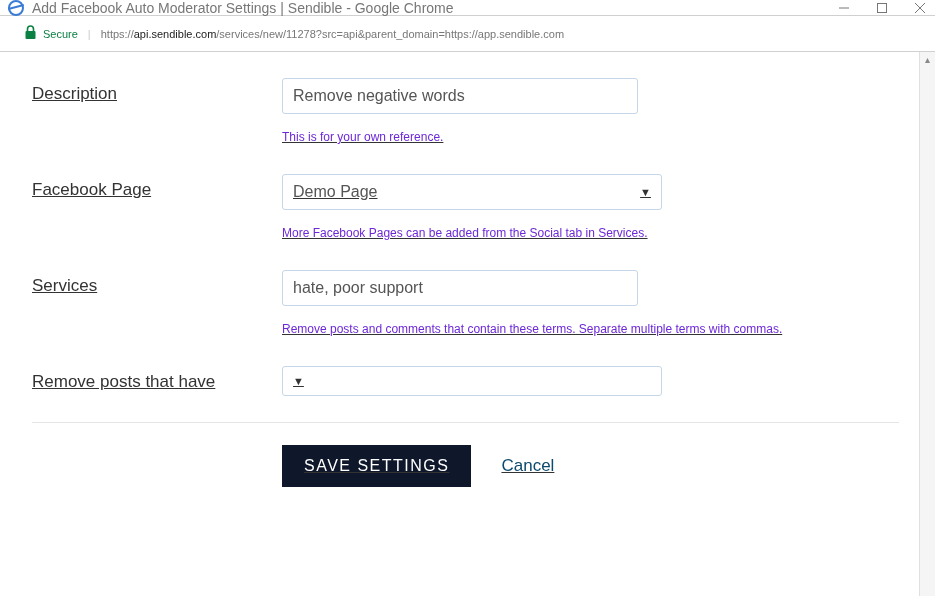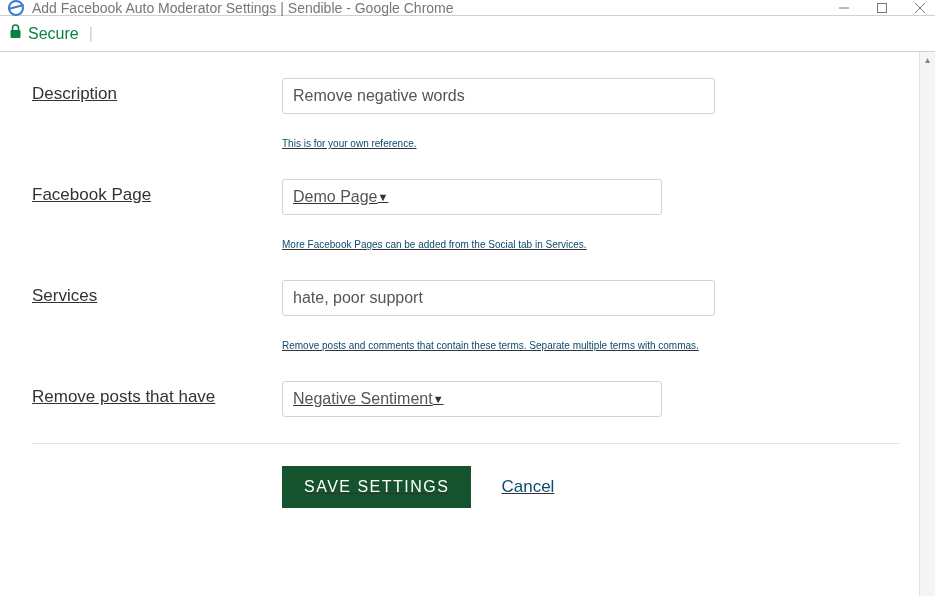--- a/index.html
+++ b/index.html
@@ -58,23 +58,23 @@
       height: 14px;
       display: flex;
       align-items: center;
       justify-content: center;
       cursor: pointer;
     }
     .addressbar {
       display: flex;
       align-items: center;
       height: 36px;
-      padding: 0 9px;
+      padding: 0 24px;
       border-bottom: 1px solid #d0d0d0;
-      font-size: 16px;
+      font-size: 11px;
     }
     .lock-icon {
       color: #0b8043;
       margin-right: 6px;
     }
     .secure-label {
       color: #0b8043;
       margin-right: 10px;
     }
     .url-divider {
@@ -124,57 +124,58 @@
       color: #333;
       font-size: 17px;
       padding-top: 6px;
       flex-shrink: 0;
     }
     .form-field {
       flex: 1;
       max-width: 600px;
     }
     .text-input, .select-box {
-      width: 433px;
+      width: 356px;
       padding: 8px 10px;
       font-size: 16px;
       color: #555;
       border: 1px solid #c5d6e8;
       border-radius: 3px;
       background: #fff;
       font-family: inherit;
     }
     .select-box {
       width: 380px;
       position: relative;
       display: flex;
       align-items: center;
+      justify-content: space-between;
       cursor: pointer;
     }
     .select-caret {
       color: #333;
       font-size: 11px;
     }
     .help-text {
-      margin-top: 22px;
-      color: #0c4a6e;
-      font-size: 10px;
+      margin-top: 14px;
+      color: #6d28d9;
+      font-size: 12px;
       line-height: 1.5;
     }
     .actions {
       border-top: 1px solid #e5e5e5;
       padding-top: 22px;
       margin-top: 8px;
       padding-left: 250px;
       display: flex;
       align-items: center;
       gap: 30px;
     }
     .btn-primary {
-      background: #14532d;
+      background: #0f172a;
       color: #fff;
       border: none;
       padding: 12px 22px;
       font-size: 16px;
       letter-spacing: 1.5px;
       cursor: pointer;
       font-family: inherit;
     }
     .cancel-link {
       color: #0c4a6e;
@@ -210,20 +211,23 @@
 
 <div class="addressbar">
   <span class="lock-icon">
     <svg width="13" height="15" viewBox="0 0 13 15">
         <rect x="1.5" y="6" width="10" height="8" rx="1" fill="#0b8043"></rect>
         <path d="M3.5 6 V4 a3 3 0 0 1 6 0 V6" fill="none" stroke="#0b8043" stroke-width="1.6"></path>
       </svg>
   </span>
   <span class="secure-label">Secure</span>
   <span class="url-divider">|</span>
+  <span class="url">
+    <span>https://</span><span class="host">api.sendible.com</span><span>/services/new/11278?src=api&amp;parent_domain=https://app.sendible.com</span>
+  </span>
 </div>
 
 <div class="content-wrap">
   <div class="content">
 
     <div class="form-row">
       <div class="form-label">Description</div>
       <div class="form-field">
         <input type="text" class="text-input" value="Remove negative words" style="">
         <div class="help-text">This is for your own reference.</div>
@@ -246,21 +250,20 @@
       <div class="form-field">
         <input type="text" class="text-input" value="hate, poor support" style="">
         <div class="help-text">Remove posts and comments that contain these terms. Separate multiple terms with commas.</div>
       </div>
     </div>
 
     <div class="form-row">
       <div class="form-label">Remove posts that have</div>
       <div class="form-field">
         <div class="select-box">
-          <span>Negative Sentiment</span>
           <span class="select-caret">▼</span>
         </div>
       </div>
     </div>
 
     <div class="actions">
       <button class="btn-primary">SAVE SETTINGS</button>
       <span class="cancel-link">Cancel</span>
     </div>
 

